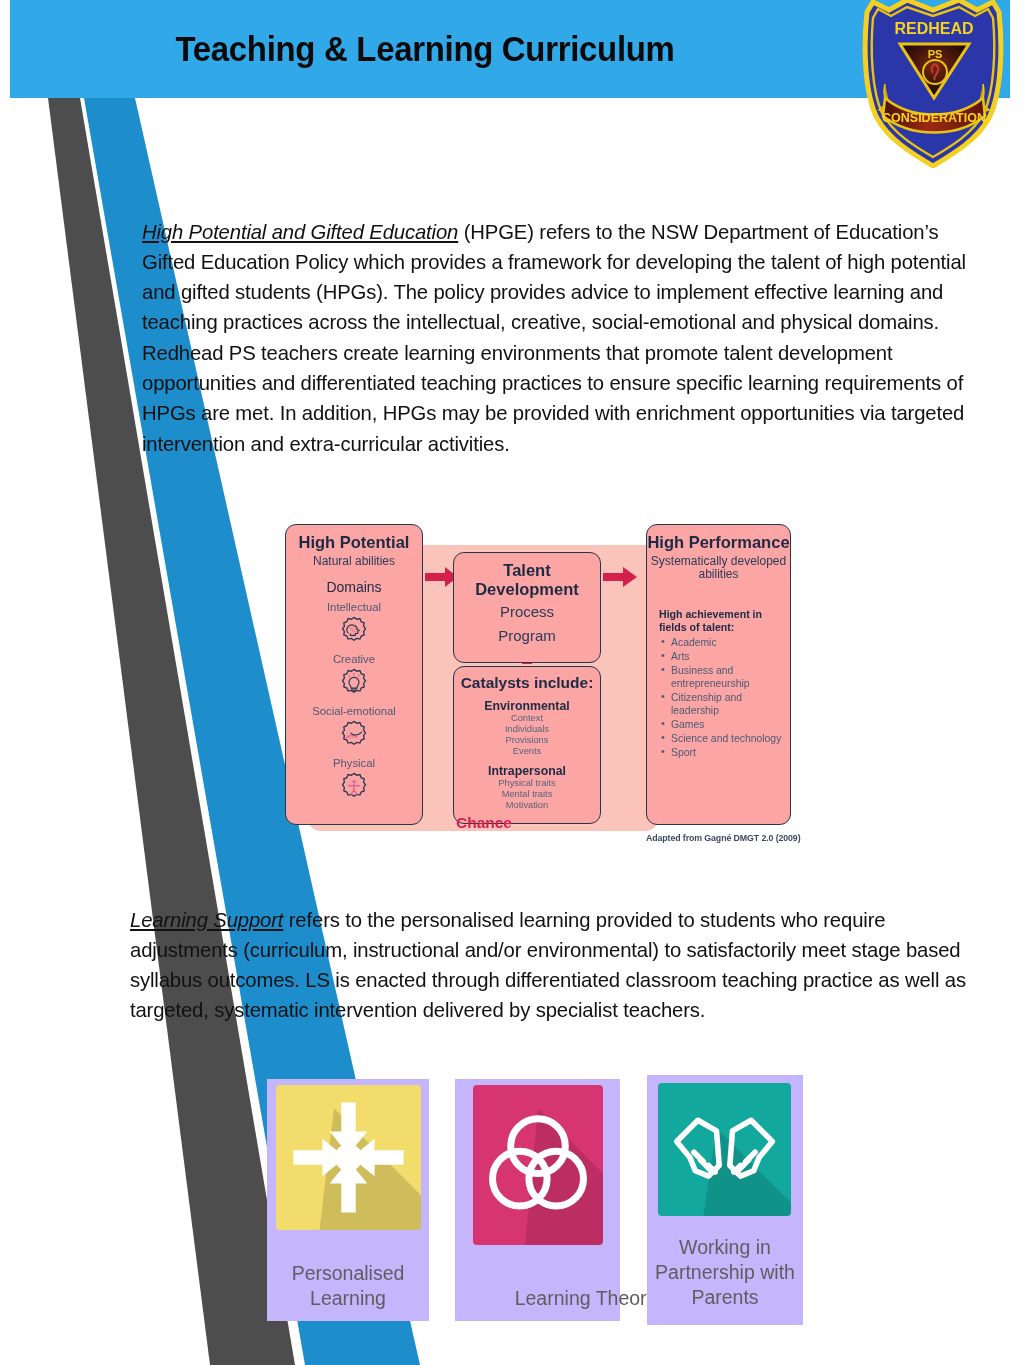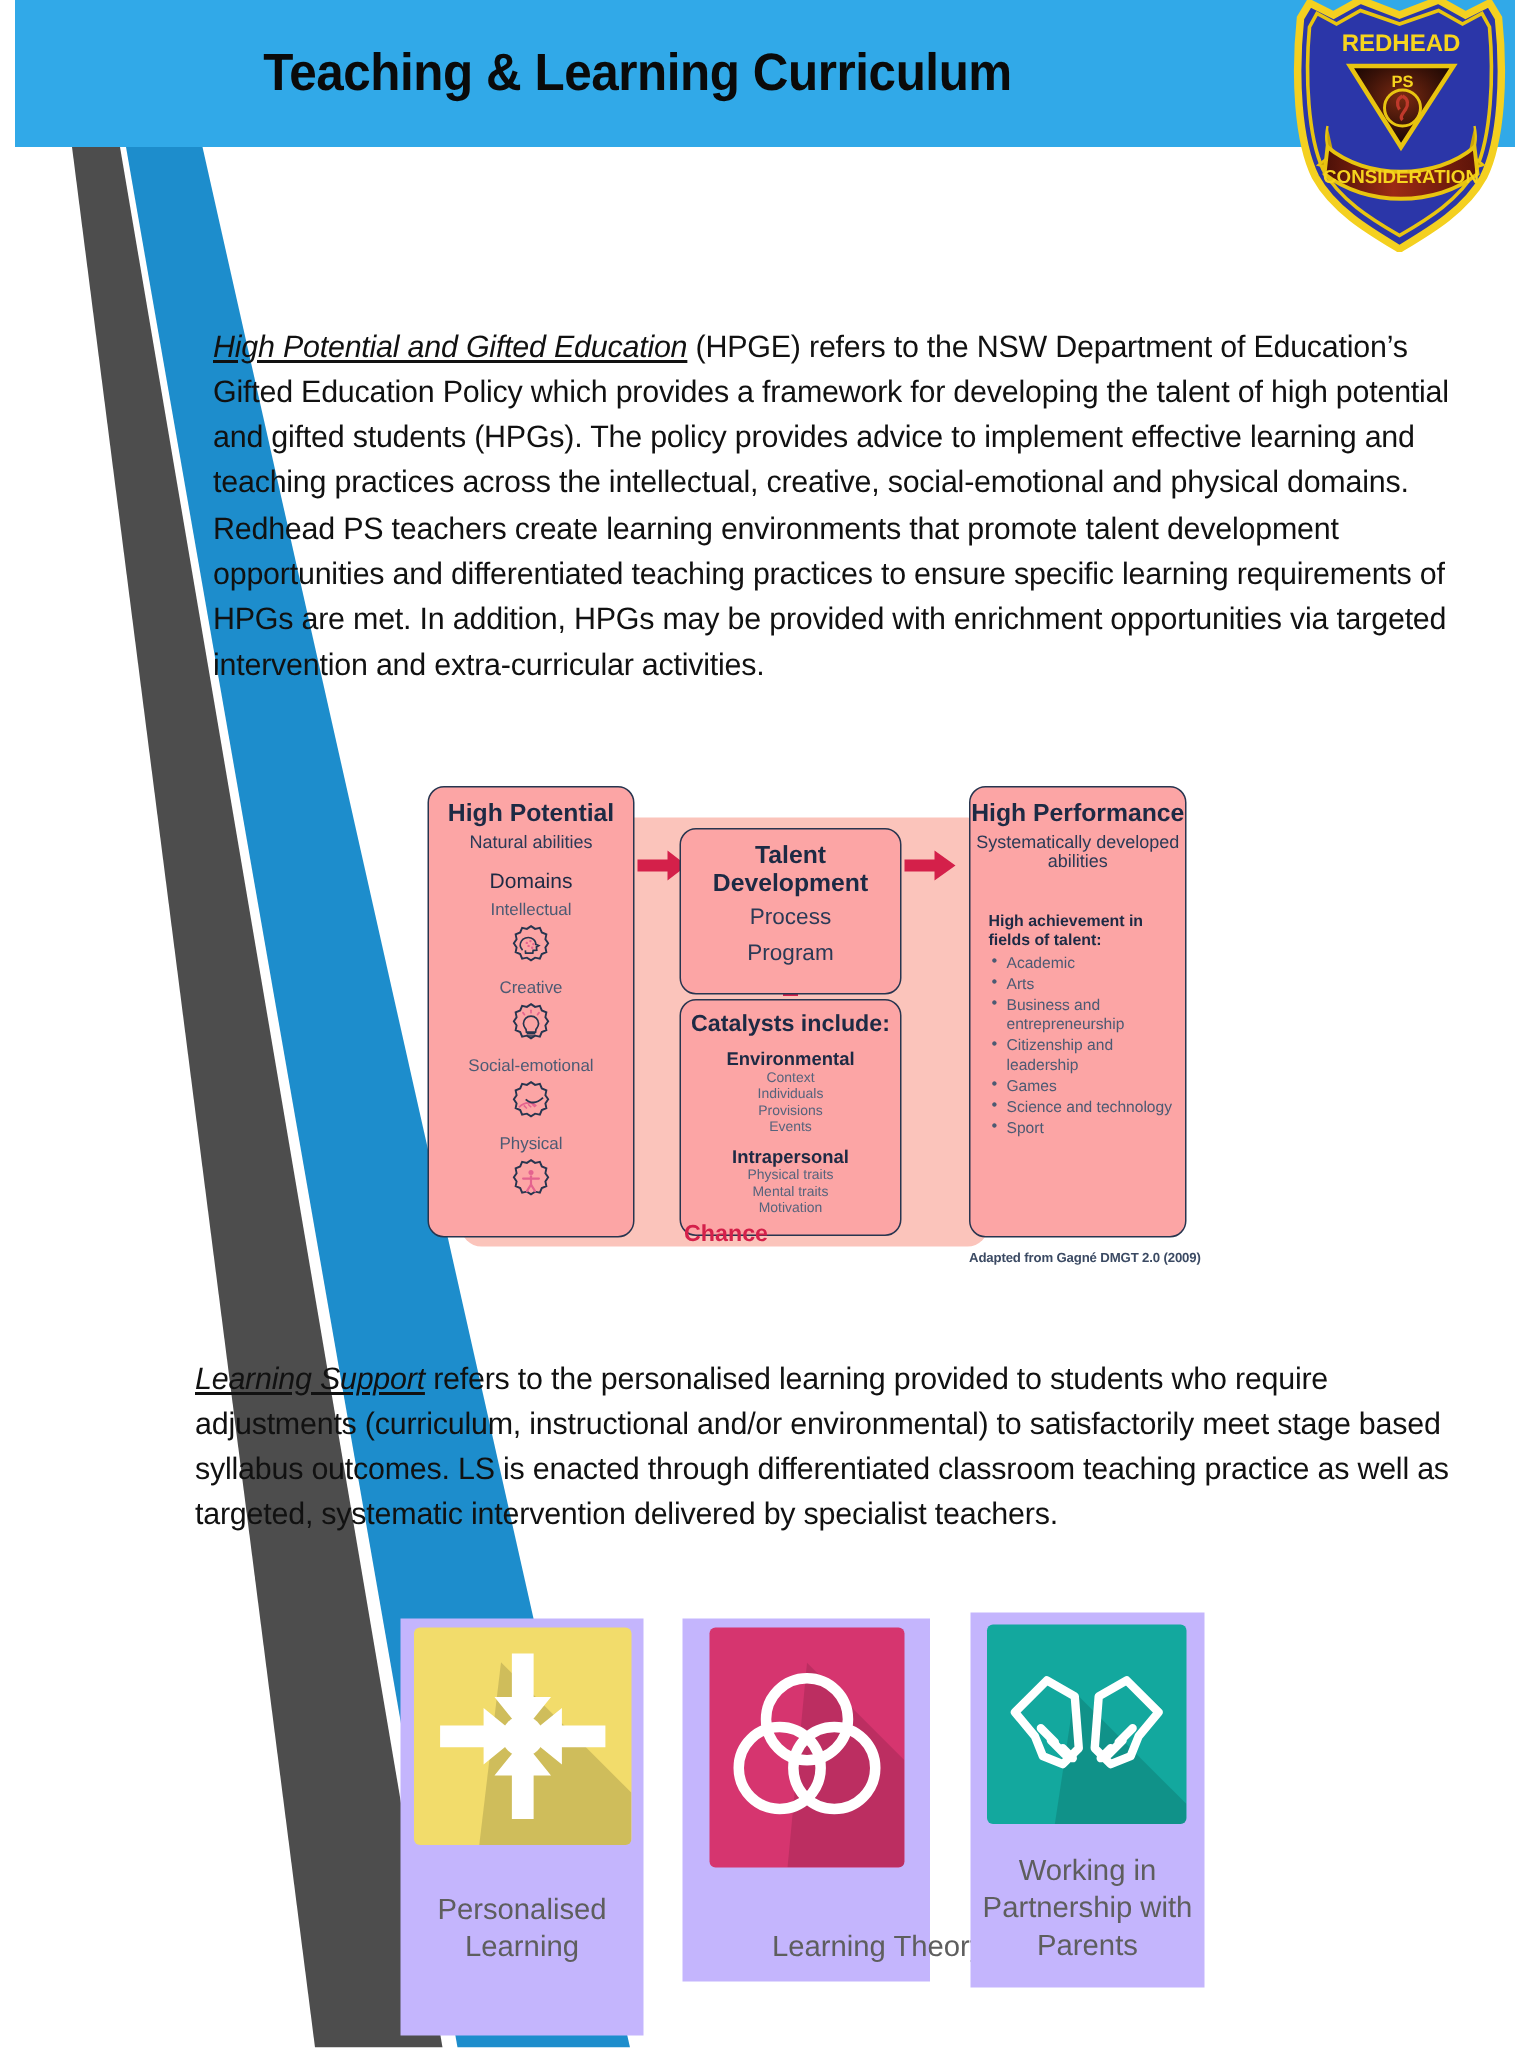--- a/index.html
+++ b/index.html
@@ -82,21 +82,21 @@
   .icon-cog{display:block;margin:2px auto 0 auto;}
 
   
   .cards{position:absolute;left:0;top:1059px;width:1024px;height:250px;}
   .card{position:absolute;background:#c4b5fd;box-sizing:border-box;}
   .card-tile{position:absolute;left:0;top:0;overflow:hidden;}
   .card-label{
     position:absolute;left:0;width:100%;text-align:center;
     font-size:19.5px;color:#5e5e5e;line-height:25px;
   }
-  #card-1{left:267px;top:4px;width:162px;height:278px;padding-left:12px;}
+  #card-1{left:267px;top:4px;width:162px;height:242px;padding-left:12px;}
   #card-1 .card-tile{left:9px;top:6px;width:145px;height:145px;background:#f2dc6b;border-radius:4px;}
   #card-1 .card-label{top:182px;}
   #card-2{left:455px;top:4px;width:165px;height:242px;}
   #card-2 .card-tile{left:18px;top:6px;width:130px;height:160px;background:#d6356f;border-radius:4px;}
   #card-2 .card-label{top:207px;padding-left:48px;}
   #card-3{left:647px;top:0px;width:156px;height:250px;}
   #card-3 .card-tile{left:11px;top:8px;width:133px;height:133px;background:#13a89e;border-radius:4px;}
   #card-3 .card-label{top:160px;}
 </style>
 </head>

